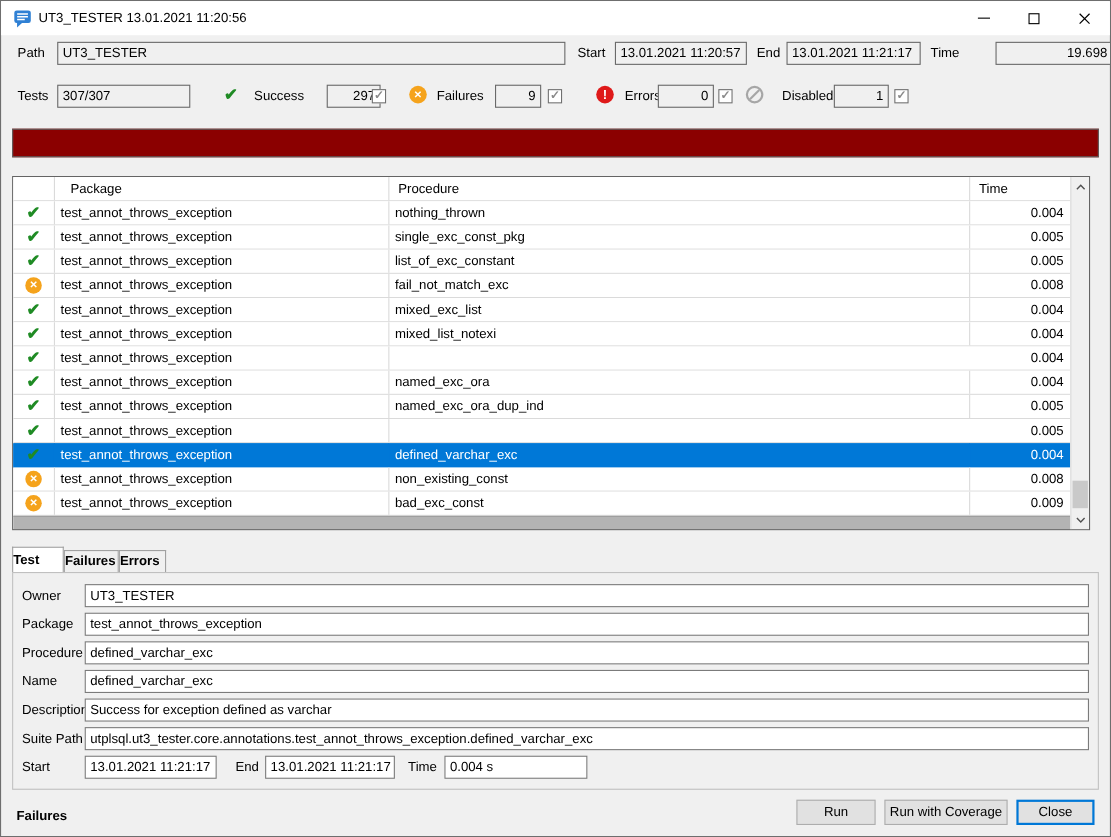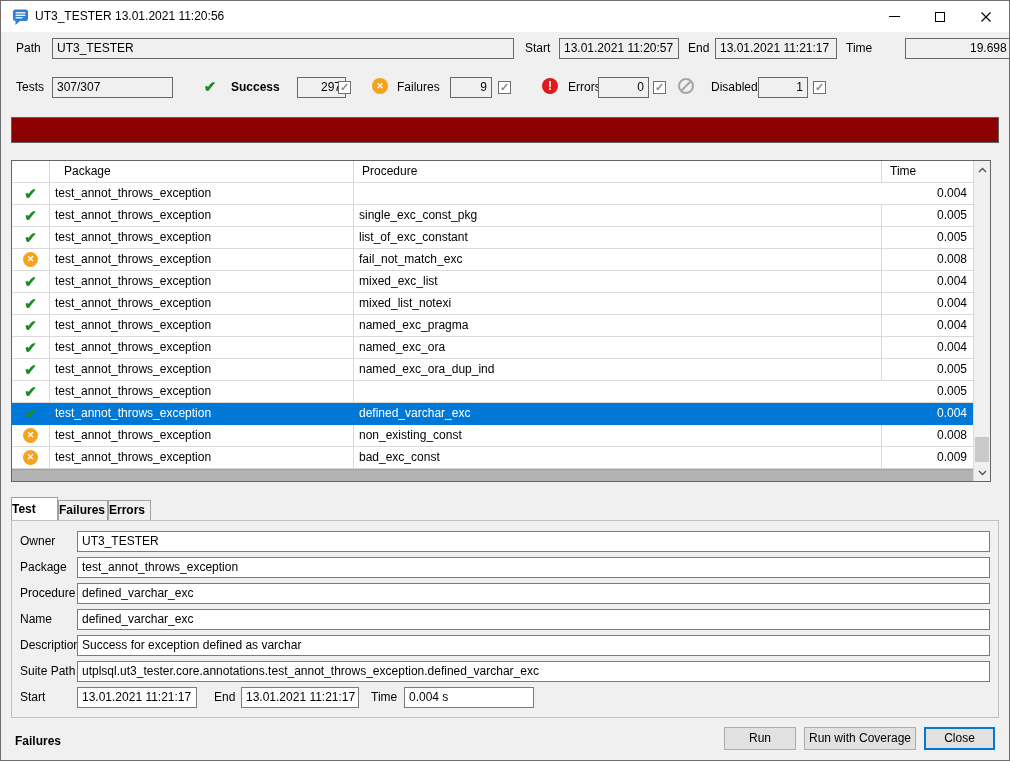--- a/index.html
+++ b/index.html
@@ -130,21 +130,21 @@
   <div class="fld" style="left:558px; top:37px; width:120px;">13.01.2021 11:20:57</div>
   <span class="lbl" style="left:687px; top:37px;">End</span>
   <div class="fld" style="left:714px; top:37px; width:122px;">13.01.2021 11:21:17</div>
   <span class="lbl" style="left:845px; top:37px;">Time</span>
   <div class="fld right" style="left:904px; top:37px; width:116px;text-align:right;">19.698 s</div>
 
   <span class="lbl" style="left:15px; top:76px;">Tests</span>
   <div class="fld" style="left:51px; top:76px; width:121px;">307/307</div>
 
   <span class="sum-icon st-success" style="left:201px;"></span>
-  <span class="lbl" style="left:230px; top:76px;font-weight:bold;">Success</span>
+  <span class="lbl" style="left:230px; top:76px;">Success</span>
   <div class="fld right" style="left:296px; top:76px; width:49px;">297</div>
   <span class="cb checked" style="left:337px;"></span>
 
   <span class="sum-icon st-failure" style="left:371px;"></span>
   <span class="lbl" style="left:396px; top:76px;">Failures</span>
   <div class="fld right" style="left:449px; top:76px; width:42px;">9</div>
   <span class="cb checked" style="left:497px;"></span>
 
   <span class="sum-icon st-error" style="left:541px;"></span>
   <span class="lbl" style="left:567px; top:76px;">Errors</span>
@@ -165,20 +165,21 @@
         <div class="tcell c-pkg">Package</div>
         <div class="tcell c-proc">Procedure</div>
         <div class="tcell c-time">Time</div>
       </div>
       <div>
           <div class="trow">
             <div class="tcell c-icon">
               <span class="st-success" style="width: 15px; height: 15px;"></span>
             </div>
             <div class="tcell c-pkg">test_annot_throws_exception</div>
+            <div class="tcell c-proc">nothing_thrown</div>
             <div class="tcell c-time">0.004</div>
           </div>
           <div class="trow">
             <div class="tcell c-icon">
               <span class="st-success" style="width: 15px; height: 15px;"></span>
             </div>
             <div class="tcell c-pkg">test_annot_throws_exception</div>
             <div class="tcell c-proc">single_exc_const_pkg</div>
             <div class="tcell c-time">0.005</div>
           </div>
@@ -212,21 +213,20 @@
             </div>
             <div class="tcell c-pkg">test_annot_throws_exception</div>
             <div class="tcell c-proc">mixed_list_notexi</div>
             <div class="tcell c-time">0.004</div>
           </div>
           <div class="trow">
             <div class="tcell c-icon">
               <span class="st-success" style="width: 15px; height: 15px;"></span>
             </div>
             <div class="tcell c-pkg">test_annot_throws_exception</div>
-            <div class="tcell c-proc">named_exc_pragma</div>
             <div class="tcell c-time">0.004</div>
           </div>
           <div class="trow">
             <div class="tcell c-icon">
               <span class="st-success" style="width: 15px; height: 15px;"></span>
             </div>
             <div class="tcell c-pkg">test_annot_throws_exception</div>
             <div class="tcell c-proc">named_exc_ora</div>
             <div class="tcell c-time">0.004</div>
           </div>

